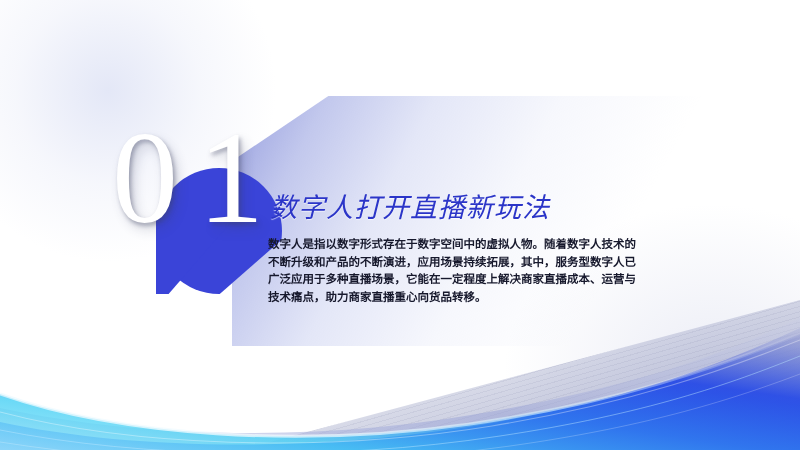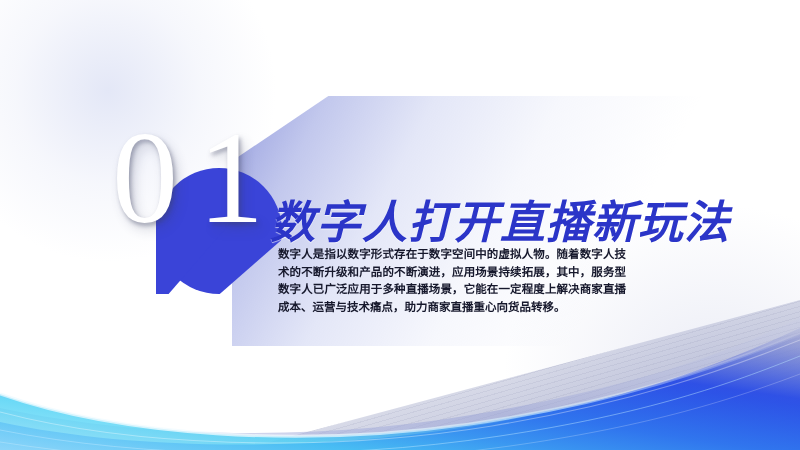--- a/index.html
+++ b/index.html
@@ -112,42 +112,42 @@
     top: 112px;
     font-size: 132px;
   }
 
   
   .headline {
     position: absolute;
     left: 270px;
     top: 186px;
     font-family: "DejaVu Sans", "Liberation Sans", sans-serif;
-    font-size: 45px;
-    font-weight: 700;
+    font-size: 27px;
+    font-weight: 400;
     font-style: italic;
     letter-spacing: 1px;
     color: #2b35c8;
     white-space: nowrap;
     text-shadow: 0 1px 1px rgba(255, 255, 255, 0.65);
   }
 
   .paragraph {
     position: absolute;
     left: 264px;
     top: 232px;
     width: 376px;
     font-family: "DejaVu Sans", "Liberation Sans", sans-serif;
     font-size: 11.5px;
     font-weight: 700;
     line-height: 17.5px;
     color: #16182c;
     text-align: justify;
   }
-  .paragraph p { margin: 14px; }
+  .paragraph p { margin: 4px; }
 
   
   .waves {
     position: absolute;
     left: 0;
     bottom: 0;
     width: 800px;
     height: 160px;
   }
 

